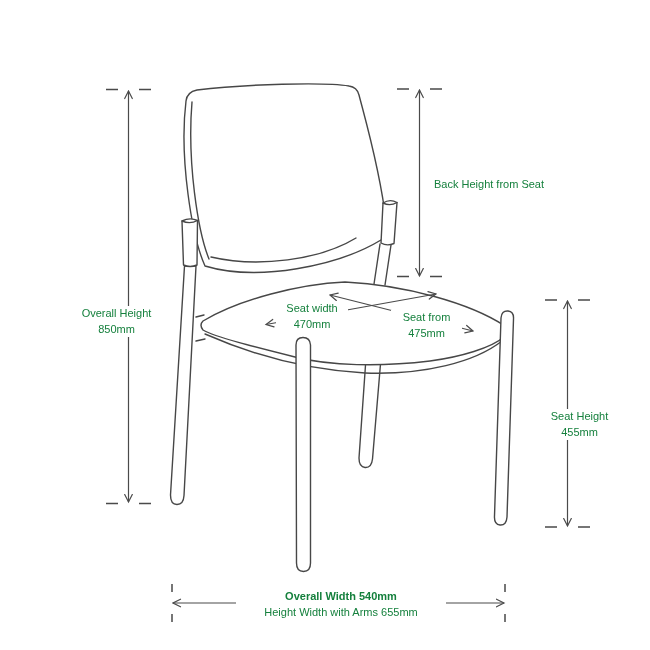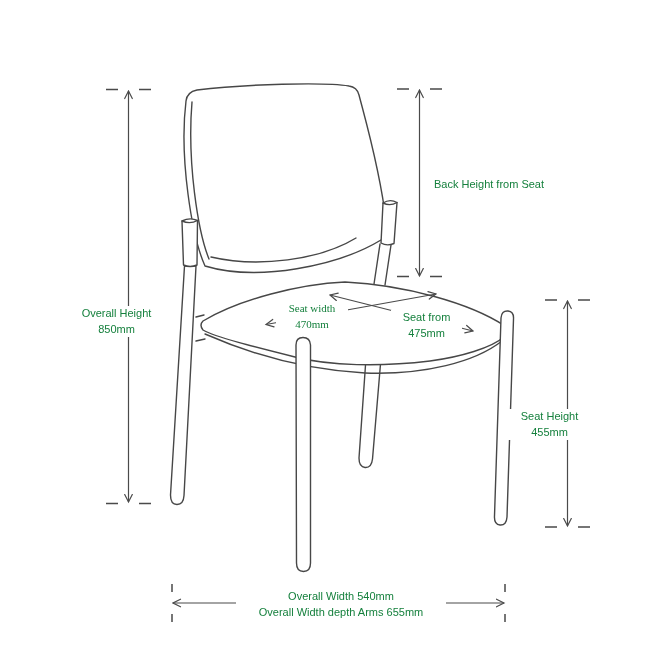--- a/index.html
+++ b/index.html
@@ -10,21 +10,21 @@
   .canvas svg{position:absolute;left:0;top:0;}
   .chair path, .chair line{fill:none;stroke:#474747;stroke-width:1.4;stroke-linecap:round;stroke-linejoin:round;}
   .chair path.solid{fill:#ffffff;}
   .dims line, .dims path{stroke:#4a4a4a;stroke-width:1.2;fill:none;}
   .dims .tick{stroke-width:1.5;}
   .dim{
     position:absolute;color:#15803d;font-size:11px;line-height:15.5px;
     font-weight:500;text-align:center;background:#ffffff;
   }
   .dim.no-bg{background:transparent;text-align:left;}
-  .dim .b{font-weight:400;}
+  .dim .b{font-weight:700;}
 </style>
 </head>
 <body>
 
 <div class="canvas">
 
   <svg width="650" height="650" viewBox="0 0 650 650">
     <defs>
       <marker id="ah" markerWidth="10" markerHeight="10" refX="8.5" refY="5" orient="auto-start-reverse" markerUnits="userSpaceOnUse">
         <path d="M1,1.2 L8.5,5 L1,8.8" fill="none" stroke="#4a4a4a" stroke-width="1.2" stroke-linecap="round"></path>
@@ -94,33 +94,33 @@
 
   <div class="dim" style="left:68px;top:272px;width:97px;margin-top:34px;">
     <div>Overall Height</div>
     <div>850mm</div>
   </div>
 
   <div class="dim no-bg" style="left:434px;top:177px;width:150px;">
     <div>Back Height from Seat</div>
   </div>
 
-  <div class="dim" style="left:276px;top:301px;width:72px;font-family:Liberation Serif, serif;">
+  <div class="dim" style="left:276px;top:301px;width:72px;">
     <div>Seat width</div>
     <div>470mm</div>
   </div>
 
   <div class="dim" style="left:391px;top:310px;width:71px;">
     <div>Seat from</div>
     <div>475mm</div>
   </div>
 
-  <div class="dim" style="left:506px;top:409px;width:87px;">
+  <div class="dim" style="left:536px;top:409px;width:87px;">
     <div>Seat Height</div>
     <div>455mm</div>
   </div>
 
   <div class="dim" style="left:236px;top:589px;width:210px;">
     <div class="b">Overall Width 540mm</div>
-    <div>Overall Width depth Arms 655mm</div>
+    <div>Height Width with Arms 655mm</div>
   </div>
 
 </div>
 
 </body></html>

